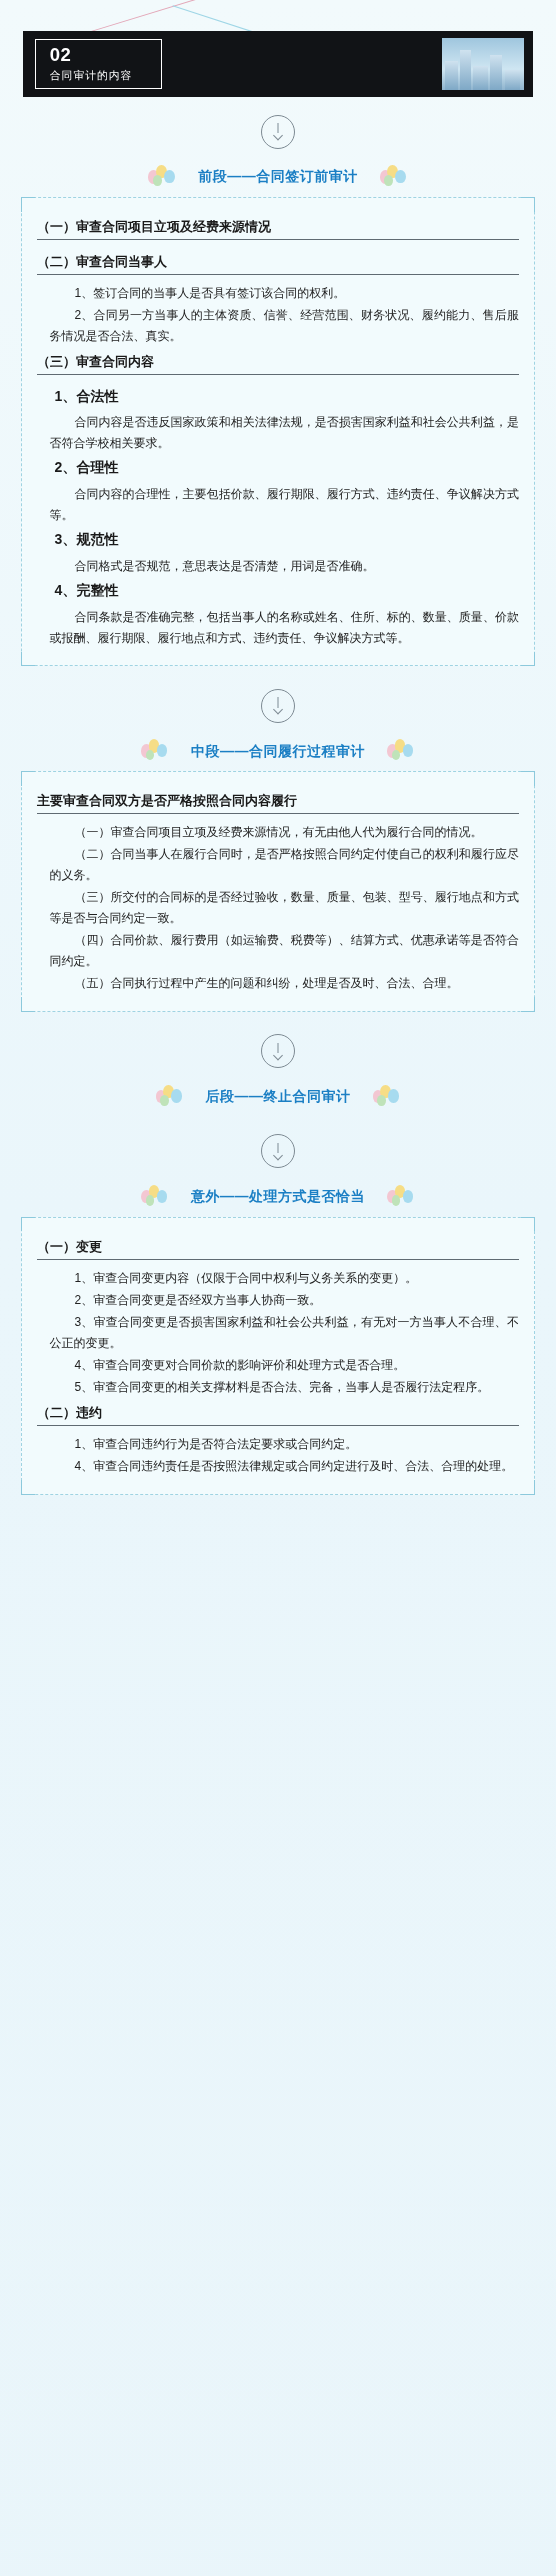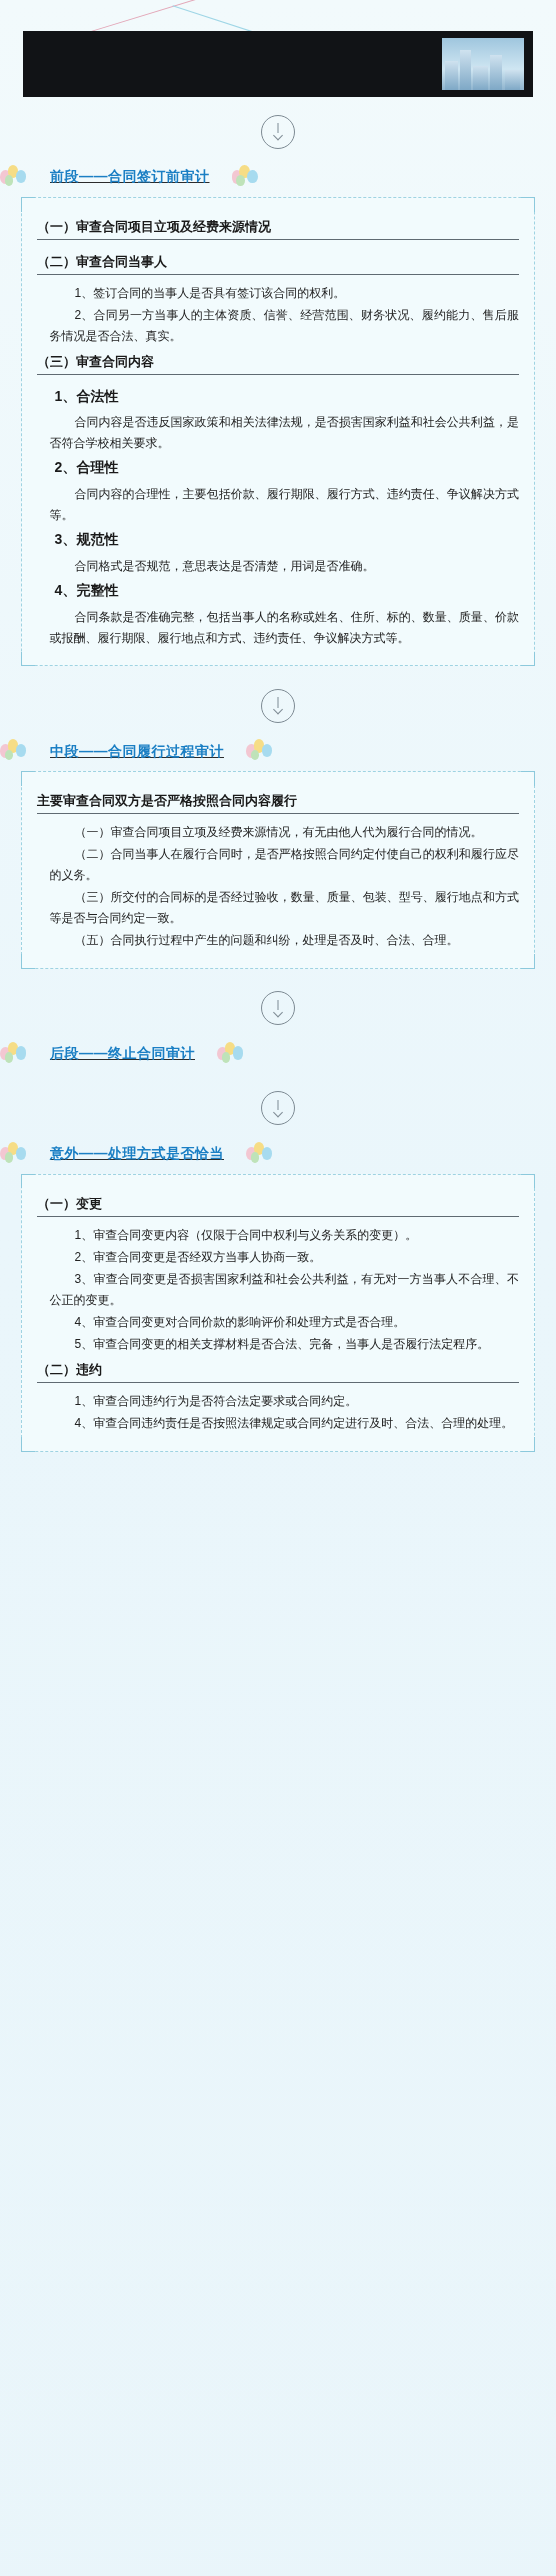--- a/index.html
+++ b/index.html
@@ -139,23 +139,23 @@
     height: 6.2px;
     border-right: 1px solid #7d8a93;
     border-bottom: 1px solid #7d8a93;
     transform: translateX(-50%) rotate(45deg);
   }
 
   
   .sec-title {
     display: flex;
     align-items: center;
+    justify-content: center;
     gap: 22px;
     padding: 3.1px 0 7.2px 0;
-    text-decoration: underline;
   }
   .sec-title .txt {
     color: #1b7fc4;
     font-size: 14px;
     font-weight: bold;
     letter-spacing: 0.5px;
   }
   .balloons {
     width: 28px;
     height: 25px;
@@ -237,20 +237,24 @@
 
 <div class="page">
   <div class="inner">
 
     <div class="top-deco">
       <div class="line"></div>
       <div class="line2"></div>
     </div>
 
     <div class="header-band">
+      <div class="header-num-box">
+        <div class="header-num">02</div>
+        <div class="header-title">合同审计的内容</div>
+      </div>
       <div class="header-photo">
         <div class="sky"></div>
         <div class="bld" style="left:3.1px;width:13.4px;height:29px;"></div>
         <div class="bld" style="left:18.5px;width:10.3px;height:40px;"></div>
         <div class="bld" style="left:31px;width:15.5px;height:24px;"></div>
         <div class="bld" style="left:48px;width:12.4px;height:35px;"></div>
         <div class="bld" style="left:63px;width:15.5px;height:20.6px;"></div>
       </div>
     </div>
 
@@ -320,20 +324,21 @@
         <div class="card">
           <div class="corner c-tl"></div>
           <div class="corner c-tr"></div>
           <div class="corner c-bl"></div>
           <div class="corner c-br"></div>
           <div class="h-line block">主要审查合同双方是否严格按照合同内容履行</div>
           <div class="spacer-8"></div>
           <div class="para ind2">（一）审查合同项目立项及经费来源情况，有无由他人代为履行合同的情况。</div>
           <div class="para ind2">（二）合同当事人在履行合同时，是否严格按照合同约定付使自己的权利和履行应尽的义务。</div>
           <div class="para ind2">（三）所交付的合同标的是否经过验收，数量、质量、包装、型号、履行地点和方式等是否与合同约定一致。</div>
+          <div class="para ind2">（四）合同价款、履行费用（如运输费、税费等）、结算方式、优惠承诺等是否符合同约定。</div>
           <div class="para ind2">（五）合同执行过程中产生的问题和纠纷，处理是否及时、合法、合理。</div>
         </div>
         <div class="arrow-wrap">
           <div class="arrow-circle"></div>
         </div>
         <div class="sec-title">
           <span class="balloons">
             <i></i>
             <i></i>
             <i></i>

